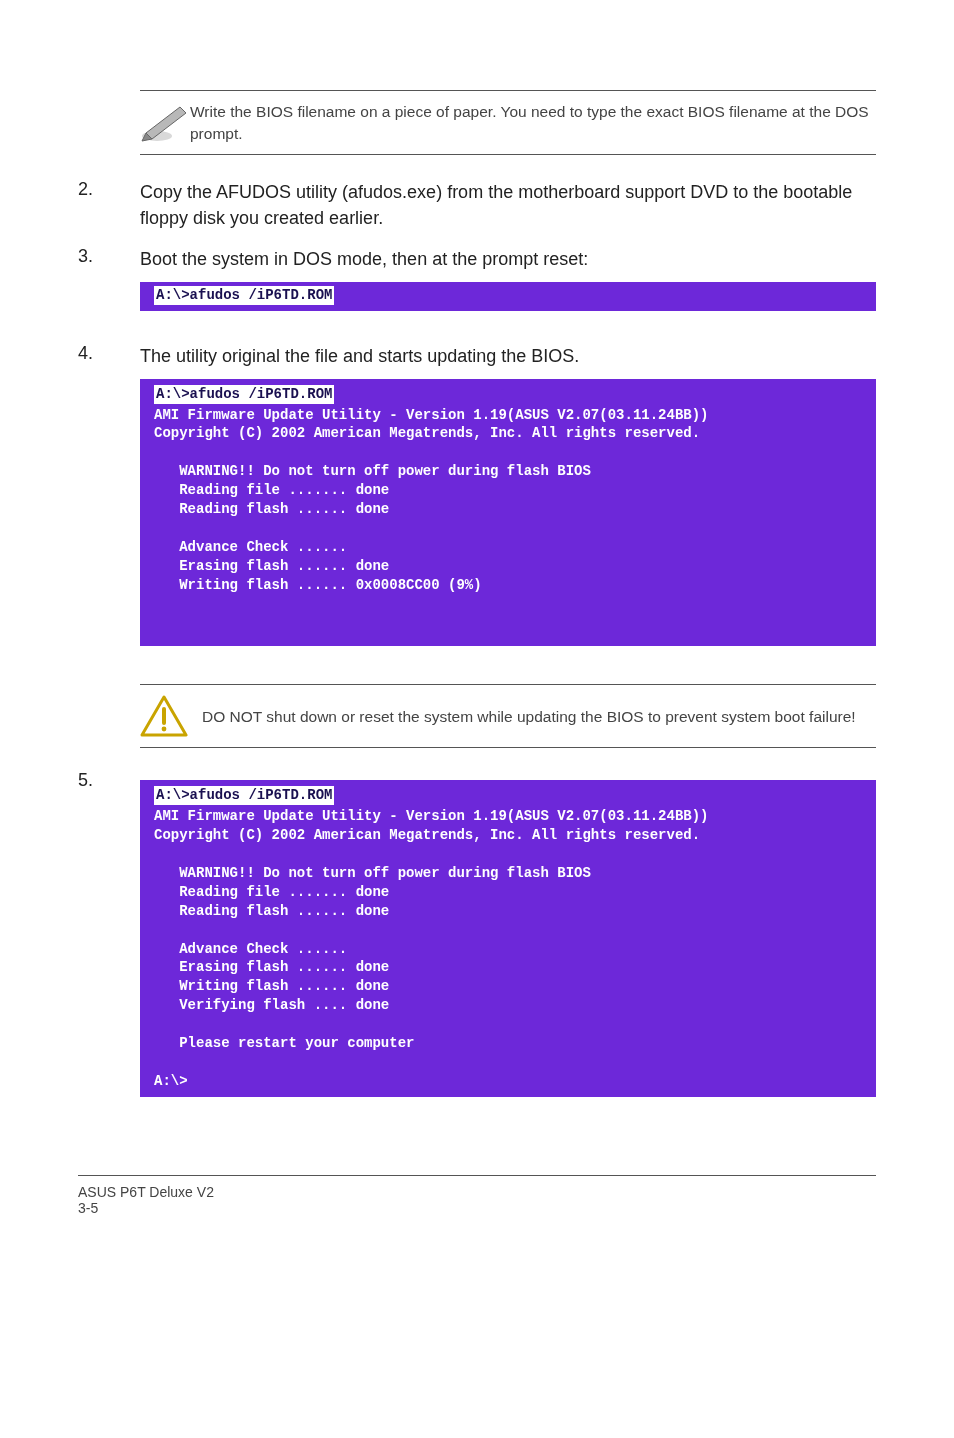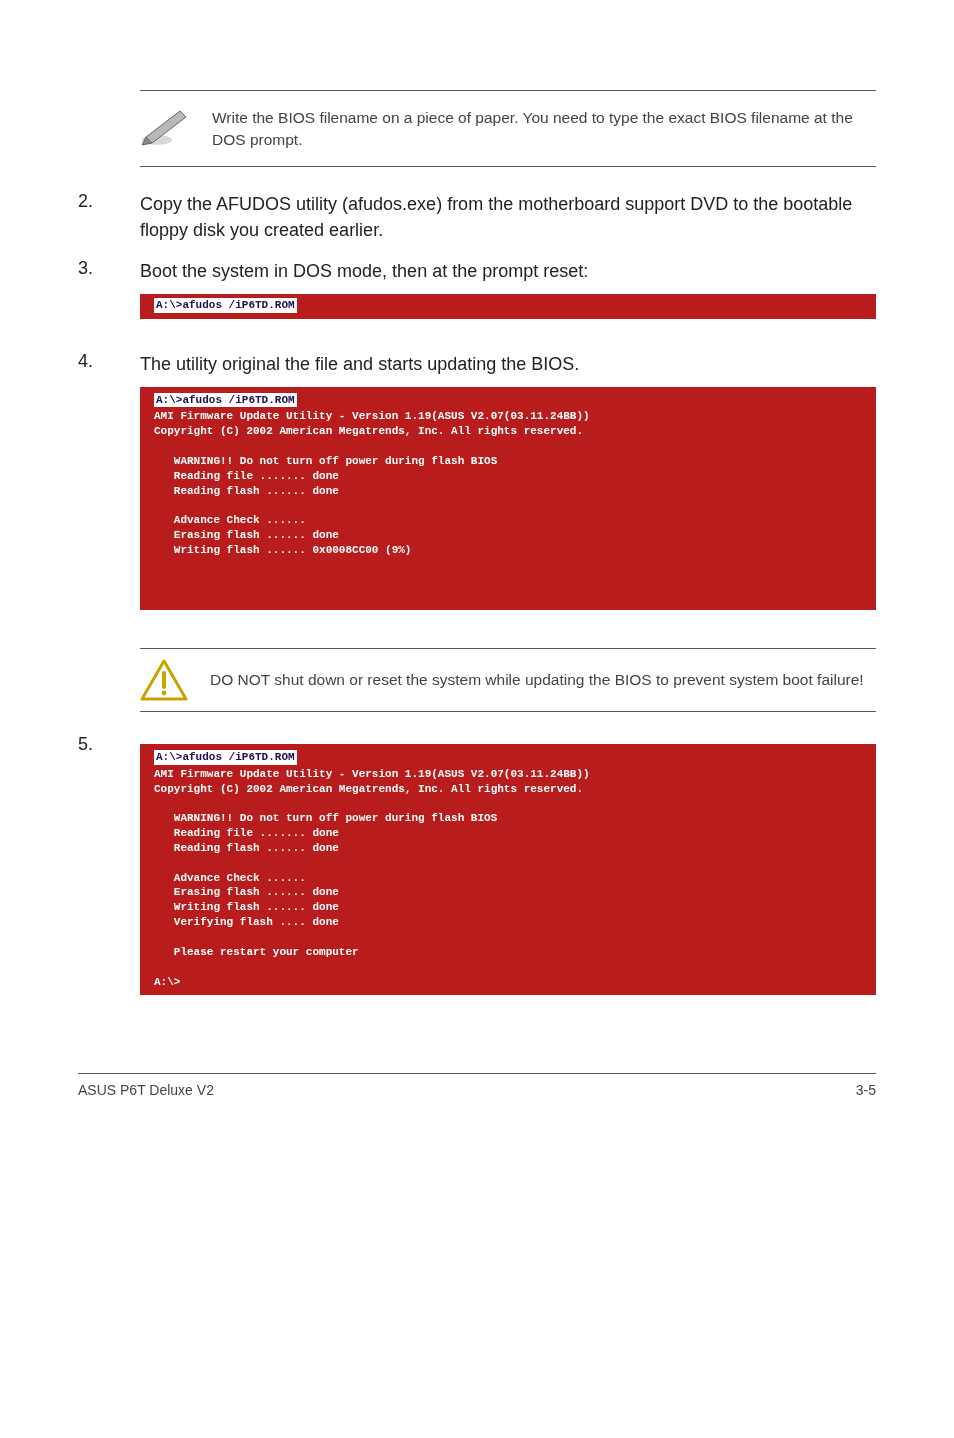--- a/index.html
+++ b/index.html
@@ -4,25 +4,24 @@
 <style>
   * { box-sizing: border-box; margin: 0; padding: 0; }
   html, body { width: 954px; background: #fff; }
   body {
     font-family: Arial, Helvetica, sans-serif;
     color: #222;
     padding: 90px 78px 40px 78px;
   }
   .note-row {
     display: flex;
-    align-items: flex-start;
-    gap: 22px;
+    align-items: center;
     border-top: 1px solid #555;
     border-bottom: 1px solid #555;
-    padding: 16px 0;
+    padding: 10px 0;
     margin-bottom: 24px;
     margin-left: 62px;
   }
   .note-icon svg, .warn-icon svg { display: block; }
   .note-text {
     font-size: 15.5px;
     line-height: 1.4;
     color: #444;
     flex: 1;
   }
@@ -54,24 +53,24 @@
     font-weight: bold;
     font-size: 17px;
     margin-top: 8px;
     display: block;
   }
   .para {
     margin-top: 14px;
     margin-bottom: 12px;
   }
   .terminal {
-    background: #b91c1c;
+    background: #6d28d9;
     color: #fff;
     font-family: "Courier New", monospace;
-    font-size: 11px;
+    font-size: 14px;
     font-weight: bold;
     line-height: 1.35;
     padding: 6px 14px 6px 14px;
     white-space: pre;
     margin: 10px 0 18px 0;
   }
   .terminal.tall {
     padding-bottom: 52px;
   }
   .terminal.short {
@@ -80,34 +79,35 @@
   .terminal .first-line {
     background: #fff;
     color: #1a1050;
     display: inline-block;
     padding: 0 2px;
     margin-bottom: 2px;
   }
   .warn-row {
     display: flex;
     align-items: center;
-    gap: 22px;
+    gap: 14px;
     border-top: 1px solid #555;
     border-bottom: 1px solid #555;
     padding: 10px 0;
     margin: 20px 0 22px 62px;
   }
   .footer {
     display: flex;
-    justify-content: space-between;
+    justify-content: center;
     border-top: 1px solid #555;
     margin-top: 60px;
     padding-top: 8px;
     font-size: 14px;
     color: #444;
+    flex-direction: column;
   }
 </style>
 </head>
 <body>
 
 <div class="note-row">
   <span class="note-icon">
     <svg width="50" height="40" viewBox="0 0 50 40">
       <ellipse cx="17" cy="33" rx="15" ry="5" fill="#d9d9d9"></ellipse>
       <polygon points="6,30 40,4 46,10 12,36" fill="#b8b8b8" stroke="#666" stroke-width="1"></polygon>

